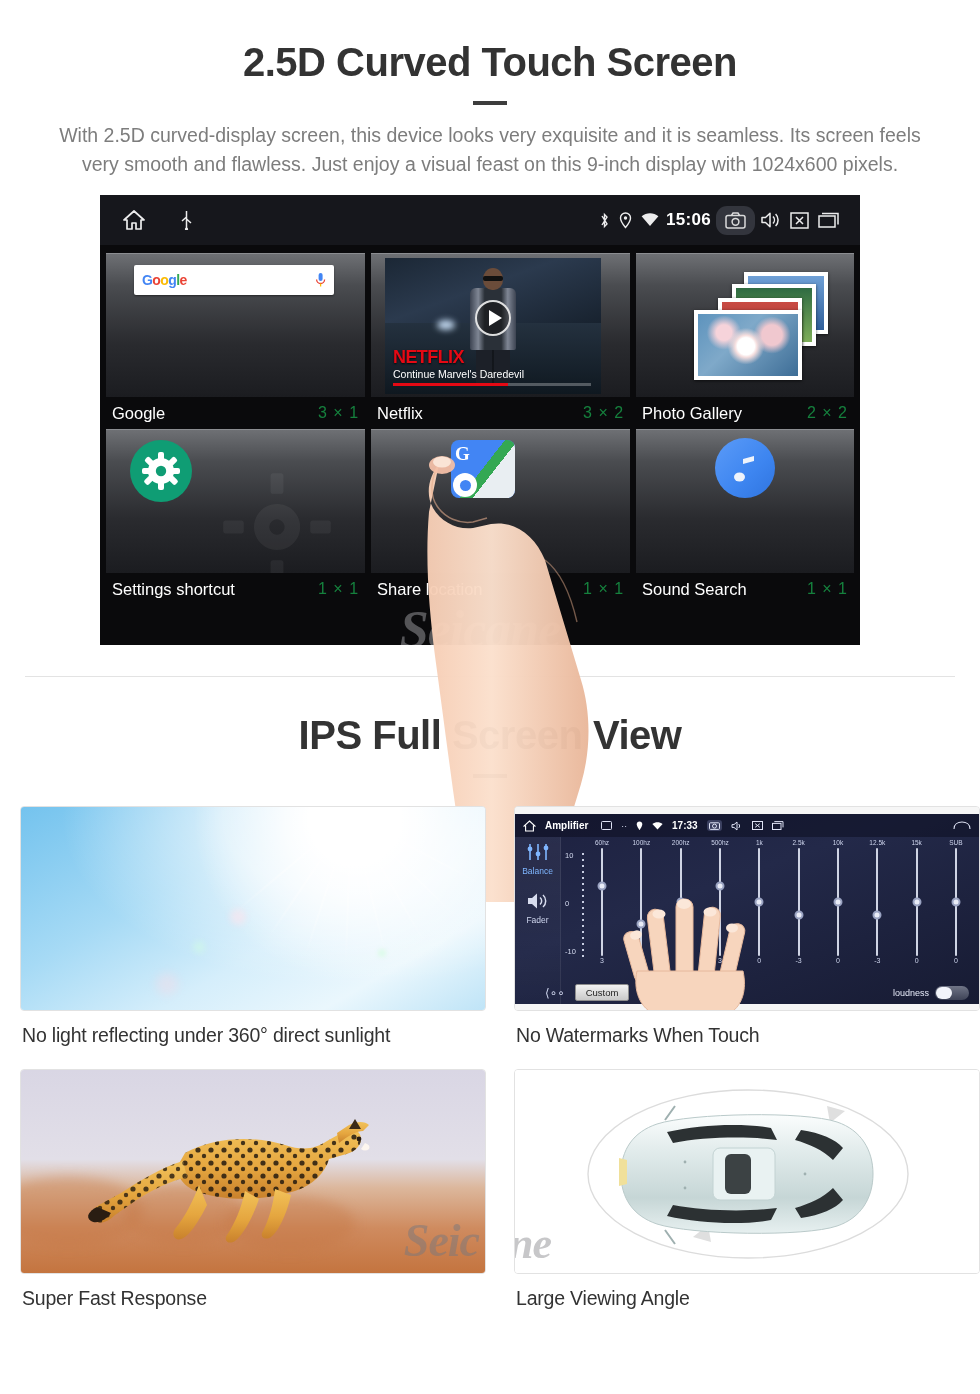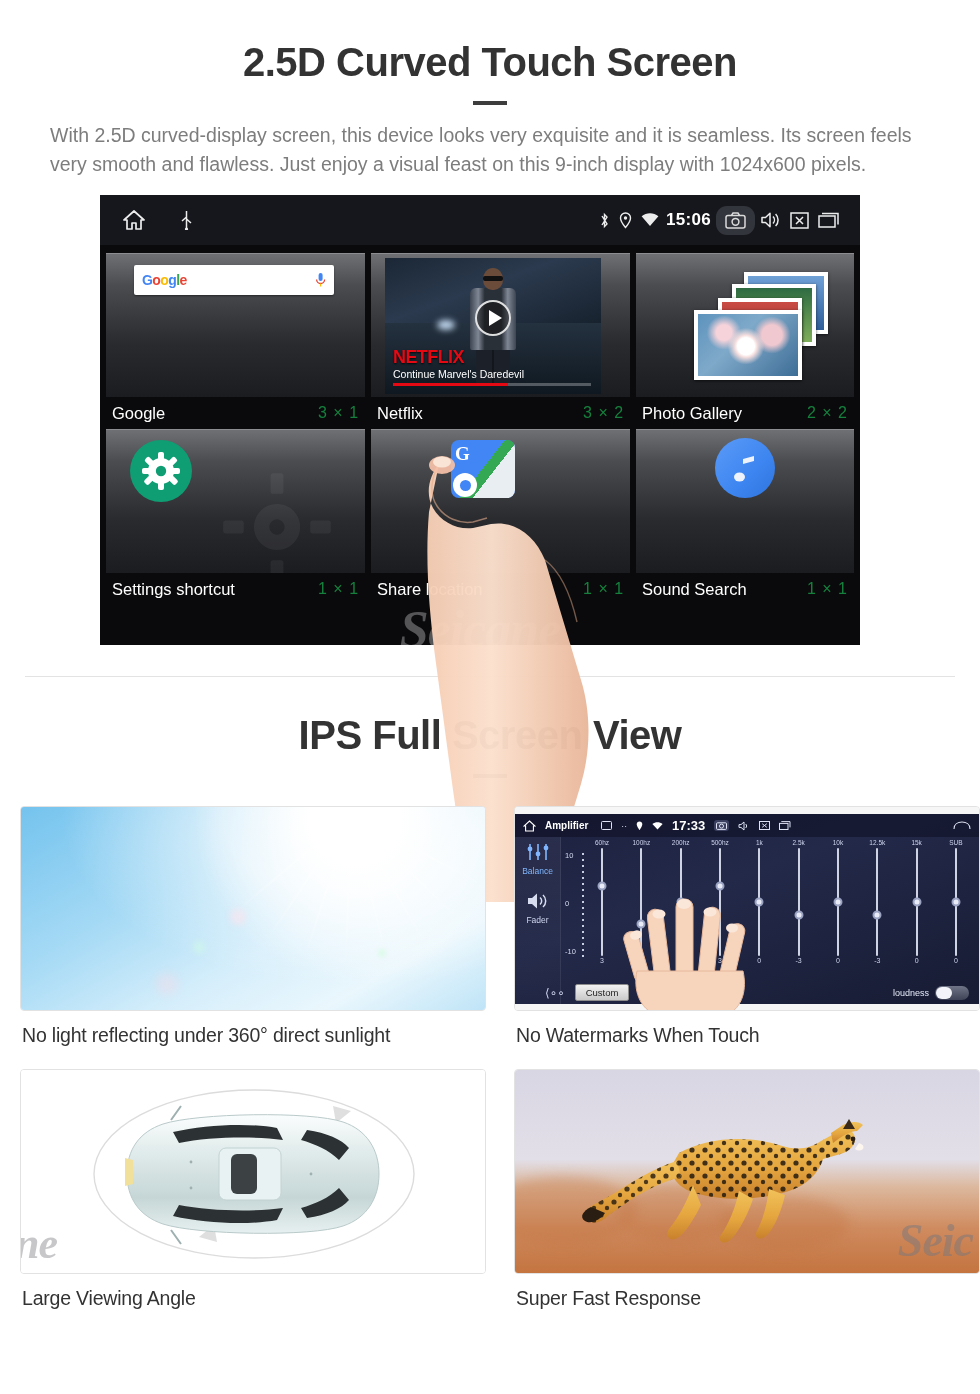--- a/index.html
+++ b/index.html
@@ -23,20 +23,21 @@
     padding-top: 40px;
   }
   .title-rule {
     width: 34px; height: 4px;
     background: #3d3d3d;
     margin: 16px auto 0;
   }
   .sec-desc {
     width: 880px;
     margin: 16px auto 0;
+    text-align: center;
     font-size: 19.5px;
     line-height: 29px;
     color: #7d7d7d;
   }
 
   
   .device-wrap {
     position: relative;
     width: 980px;
     height: 455px;
@@ -325,21 +326,21 @@
     position:absolute; left:0px; top:7px; width:100%; height:190px;
     background: linear-gradient(160deg,#1d2140 0%,#232949 40%,#171b33 100%);
     overflow:hidden;
   }
   .amp-bar {
     height:23px; display:flex; align-items:center; gap:9px;
     padding: 0 8px; background: rgba(12,15,32,.55);
     color:#dfe3f5; font-size:8.5px;
   }
   .amp-title { font-weight:bold; font-size:10px; color:#fff; margin-right:4px; }
-  .amp-time { font-size:13px; color:#fff; font-weight:bold; }
+  .amp-time { font-size:10px; color:#fff; font-weight:bold; }
   .amp-body { display:flex; height: 167px; }
   .amp-side {
     width: 46px; padding-top: 6px; text-align:center;
     background: linear-gradient(to bottom, rgba(255,255,255,.05), rgba(255,255,255,0));
     border-right: 1px solid rgba(255,255,255,.08);
   }
   .amp-side .nm { font-size:8.5px; color:#7fb6ff; margin-top:1px; }
   .amp-side .nm2 { font-size:8.5px; color:#cfd6ee; margin-top:1px; }
   .amp-main { flex:1; position:relative; padding: 2px 6px 0 2px; }
   .amp-freqs {
@@ -869,56 +870,20 @@
         <div class="card-cap">No Watermarks When Touch</div>
       </div>
     </div>
 
     <div class="row-gap"></div>
 
     <div class="card-row">
 
       <div class="card">
         <div class="card-img">
-          <div class="carpanel">
-            <svg width="466" height="205" viewBox="0 0 466 205">
-              <ellipse cx="233" cy="104" rx="160" ry="84" fill="none" stroke="#dcdcdc" stroke-width="1.4"></ellipse>
-              <path d="M312 36 l18 5 -15 12 Z" fill="#dfdfdf"></path>
-              <path d="M196 172 l-18 -5 15 -12 Z" fill="#dfdfdf"></path>
-              <defs>
-                <linearGradient id="body" x1="0" y1="0" x2="0" y2="1">
-                  <stop offset="0%" stop-color="#fbfdfd"></stop>
-                  <stop offset="30%" stop-color="#e2ecec"></stop>
-                  <stop offset="70%" stop-color="#c6d6d6"></stop>
-                  <stop offset="100%" stop-color="#e7f0f0"></stop>
-                </linearGradient>
-              </defs>
-              <path d="M106 104 C106 80 118 62 142 54 C176 43 290 41 322 52
-                       C346 60 358 80 358 104 C358 128 346 148 322 156
-                       C290 167 176 165 142 154 C118 146 106 128 106 104 Z" fill="url(#body)" stroke="#b9c9c9" stroke-width="1"></path>
-              <path d="M152 62 C186 54 230 53 256 58 L262 70 C232 66 188 67 158 73 Z" fill="#2c3133"></path>
-              <path d="M286 60 C306 63 320 69 328 78 L318 90 C308 80 294 74 280 70 Z" fill="#2c3133"></path>
-              <path d="M152 146 C186 154 230 155 256 150 L262 138 C232 142 188 141 158 135 Z" fill="#2c3133"></path>
-              <path d="M286 148 C306 145 320 139 328 130 L318 118 C308 128 294 134 280 138 Z" fill="#2c3133"></path>
-              <rect x="198" y="78" width="62" height="52" rx="7" fill="#e9f2f2" stroke="#c2d2d2"></rect>
-              <rect x="210" y="84" width="26" height="40" rx="6" fill="#3c4244"></rect>
-              <path d="M150 50 l10 -14 M150 160 l10 14" stroke="#9fb0b0" stroke-width="2" fill="none"></path>
-              <path d="M112 90 l-8 -2 v28 l8 -2 Z" fill="#f0e09a"></path>
-              <circle cx="170" cy="92" r="1.4" fill="#9fb0b0"></circle>
-              <circle cx="170" cy="118" r="1.4" fill="#9fb0b0"></circle>
-              <circle cx="290" cy="104" r="1.4" fill="#9fb0b0"></circle>
-            </svg>
-          </div>
-          <div class="car-wm">ne</div>
-        </div>
-        <div class="card-cap">Large Viewing Angle</div>
-      </div>
-
-      <div class="card">
-        <div class="card-img">
           <div class="chee">
             <div class="dust" style="left:-6%;top:52%;width:150px;height:70px"></div>
             <div class="dust" style="left:22%;top:56%;width:120px;height:60px"></div>
             <div class="dust" style="left:44%;top:62%;width:130px;height:55px"></div>
             <svg style="position:absolute;left:12%;top:18%" width="320" height="140" viewBox="0 0 320 140">
               <defs>
                 <linearGradient id="fur" x1="0" y1="0" x2="0" y2="1">
                   <stop offset="0%" stop-color="#f2c25a"></stop>
                   <stop offset="55%" stop-color="#e5a63f"></stop>
                   <stop offset="100%" stop-color="#c9812c"></stop>
@@ -947,15 +912,51 @@
                 <path d="M272 22 L278 12 L284 22 Z" fill="#3b2a18"></path>
                 <circle cx="282" cy="32" r="2.4" fill="#2a1d12"></circle>
                 <path d="M288 36 q6 2 4 6 q-4 3 -8 0 Z" fill="#fdf6ef"></path>
               </g>
             </svg>
           </div>
           <div class="chee-wm">Seic</div>
         </div>
         <div class="card-cap">Super Fast Response</div>
       </div>
+
+      <div class="card">
+        <div class="card-img">
+          <div class="carpanel">
+            <svg width="466" height="205" viewBox="0 0 466 205">
+              <ellipse cx="233" cy="104" rx="160" ry="84" fill="none" stroke="#dcdcdc" stroke-width="1.4"></ellipse>
+              <path d="M312 36 l18 5 -15 12 Z" fill="#dfdfdf"></path>
+              <path d="M196 172 l-18 -5 15 -12 Z" fill="#dfdfdf"></path>
+              <defs>
+                <linearGradient id="body" x1="0" y1="0" x2="0" y2="1">
+                  <stop offset="0%" stop-color="#fbfdfd"></stop>
+                  <stop offset="30%" stop-color="#e2ecec"></stop>
+                  <stop offset="70%" stop-color="#c6d6d6"></stop>
+                  <stop offset="100%" stop-color="#e7f0f0"></stop>
+                </linearGradient>
+              </defs>
+              <path d="M106 104 C106 80 118 62 142 54 C176 43 290 41 322 52
+                       C346 60 358 80 358 104 C358 128 346 148 322 156
+                       C290 167 176 165 142 154 C118 146 106 128 106 104 Z" fill="url(#body)" stroke="#b9c9c9" stroke-width="1"></path>
+              <path d="M152 62 C186 54 230 53 256 58 L262 70 C232 66 188 67 158 73 Z" fill="#2c3133"></path>
+              <path d="M286 60 C306 63 320 69 328 78 L318 90 C308 80 294 74 280 70 Z" fill="#2c3133"></path>
+              <path d="M152 146 C186 154 230 155 256 150 L262 138 C232 142 188 141 158 135 Z" fill="#2c3133"></path>
+              <path d="M286 148 C306 145 320 139 328 130 L318 118 C308 128 294 134 280 138 Z" fill="#2c3133"></path>
+              <rect x="198" y="78" width="62" height="52" rx="7" fill="#e9f2f2" stroke="#c2d2d2"></rect>
+              <rect x="210" y="84" width="26" height="40" rx="6" fill="#3c4244"></rect>
+              <path d="M150 50 l10 -14 M150 160 l10 14" stroke="#9fb0b0" stroke-width="2" fill="none"></path>
+              <path d="M112 90 l-8 -2 v28 l8 -2 Z" fill="#f0e09a"></path>
+              <circle cx="170" cy="92" r="1.4" fill="#9fb0b0"></circle>
+              <circle cx="170" cy="118" r="1.4" fill="#9fb0b0"></circle>
+              <circle cx="290" cy="104" r="1.4" fill="#9fb0b0"></circle>
+            </svg>
+          </div>
+          <div class="car-wm">ne</div>
+        </div>
+        <div class="card-cap">Large Viewing Angle</div>
+      </div>
     </div>
   </div>
 </div>
 
 </body></html>

